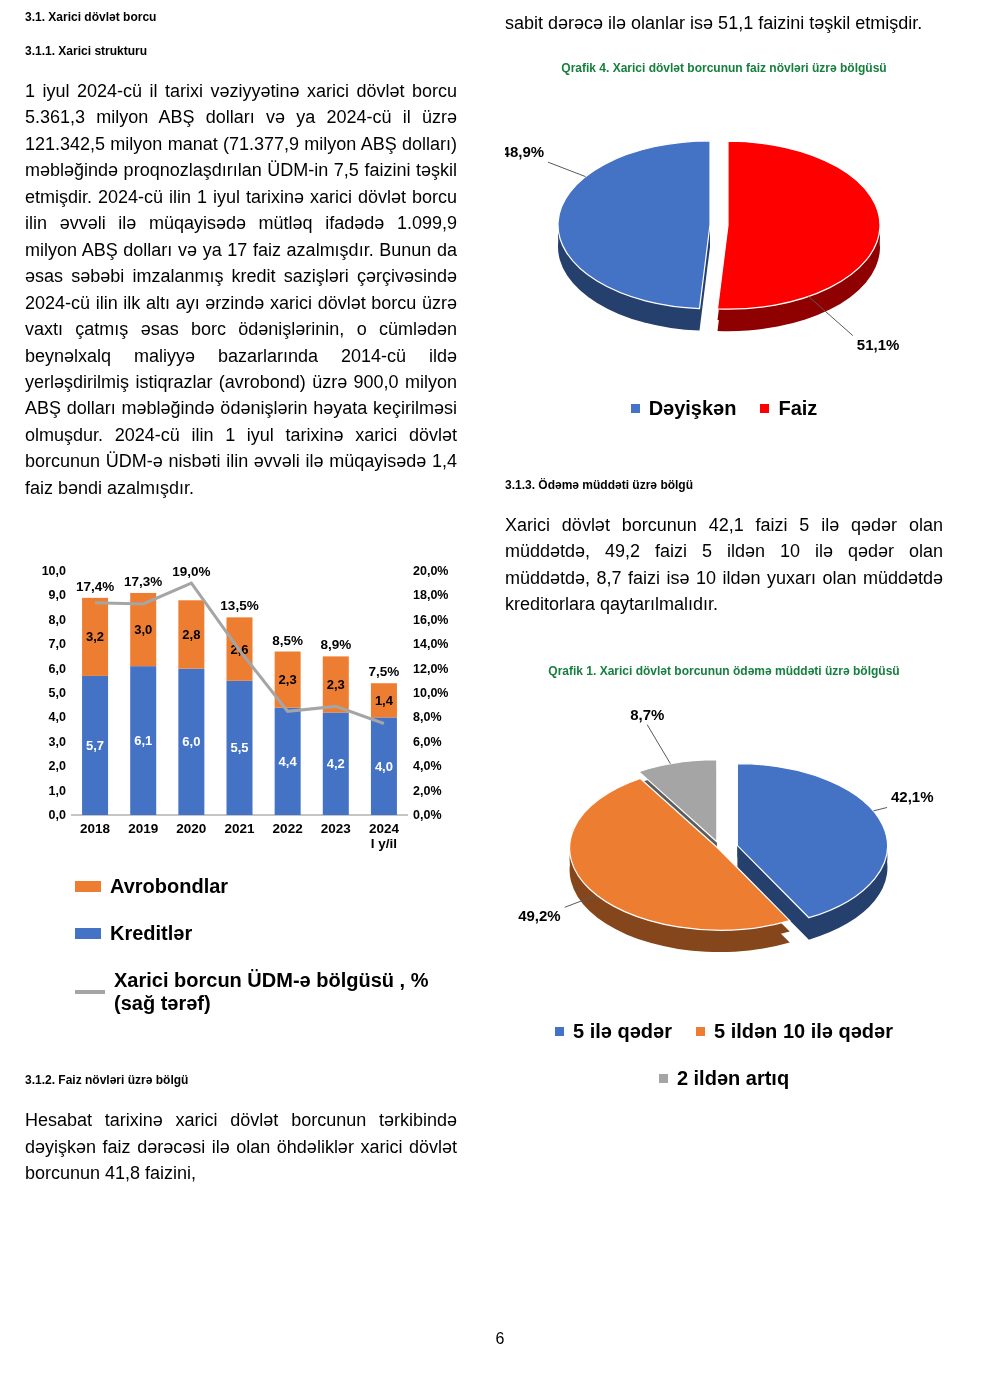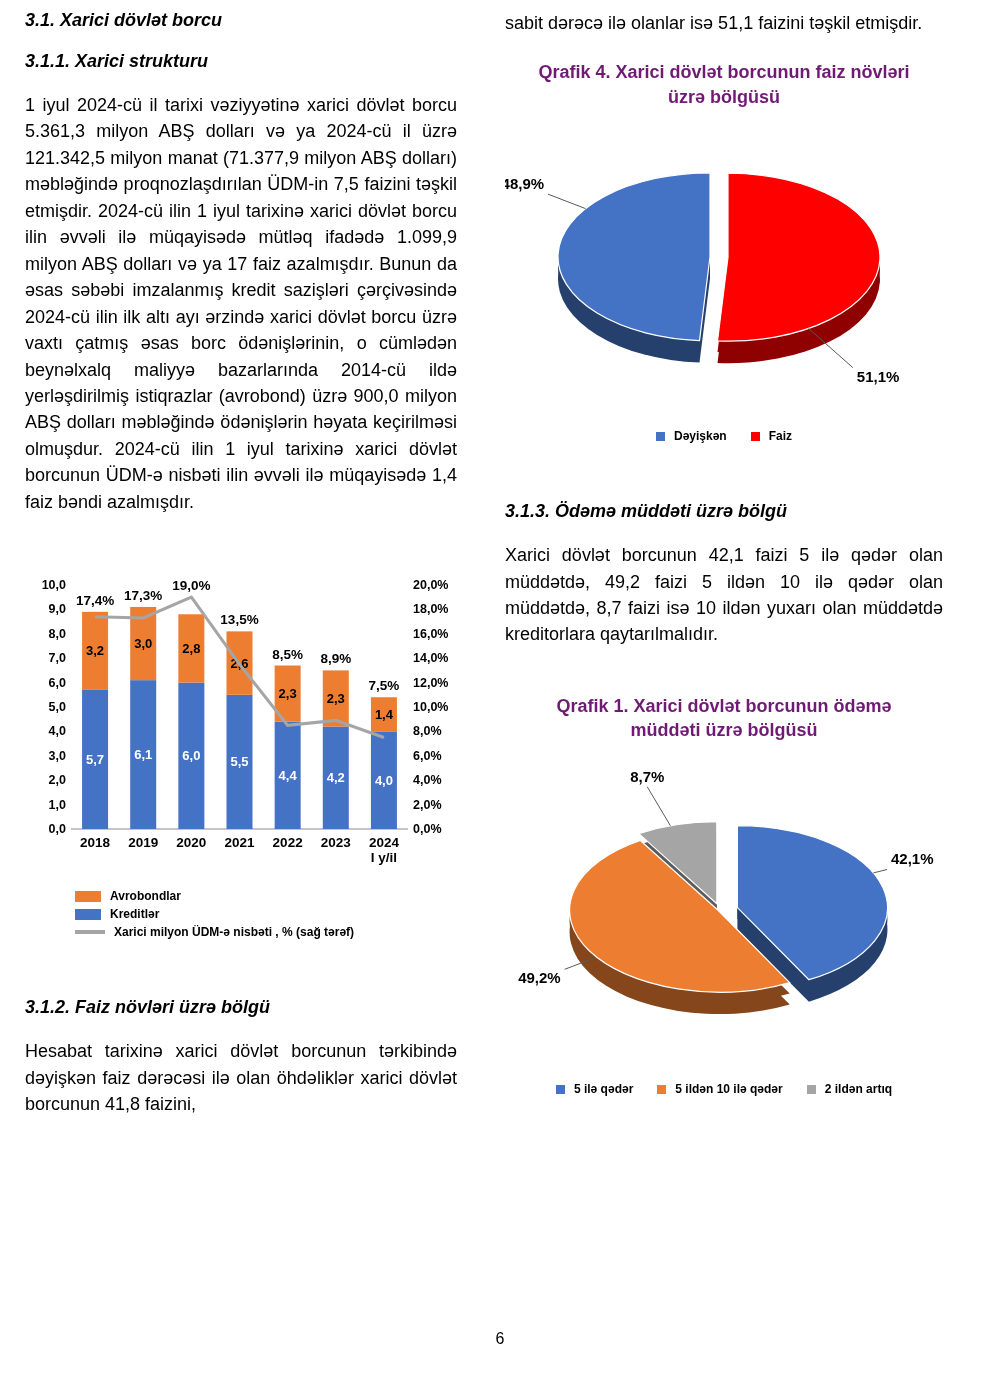--- a/index.html
+++ b/index.html
@@ -1,32 +1,32 @@
 <!DOCTYPE html>
 <html><head>
 <meta charset="utf-8">
 <style>
   html,body{margin:0;padding:0;background:#ffffff;}
   .page{position:relative;width:1000px;height:1374px;background:#fff;
         font-family:"Liberation Sans",sans-serif;color:#000;overflow:hidden;}
   .col{position:absolute;top:0;}
   .col-left{left:25px;width:432px;}
   .col-right{left:505px;width:438px;}
-  .heading{font-size:18px;font-weight:700;margin:4px 0 20px;font-style:italic;}
+  .heading{font-size:12px;font-weight:700;margin:4px 0 20px;}
   .h-top{margin-top:10px;}
   .body-text{font-size:18px;line-height:1.47;text-align:justify;margin:0 0 14px;}
   .chart-block{margin-top:54px;}
   .chart-block.tight{margin-top:24px;}
   .chart-block.mid{margin-top:46px;}
-  .chart-title{font-size:18px;font-weight:700;color:#701a75;text-align:center;
+  .chart-title{font-size:12px;font-weight:700;color:#15803d;text-align:center;
                line-height:1.35;padding:0 26px;margin:0 0 8px;}
   svg{display:block;margin:0 auto;}
   svg text{font-family:"Liberation Sans",sans-serif;}
-  .bar-legend{margin:8px 0 0 50px;display:flex;flex-direction:column;gap:4px;}
-  .plg-item{display:flex;align-items:center;gap:9px;font-size:12px;font-weight:700;}
+  .bar-legend{margin:8px 0 0 50px;display:flex;flex-direction:column;gap:24px;}
+  .plg-item{display:flex;align-items:center;gap:9px;font-size:20px;font-weight:700;}
   .swatch{width:26px;height:11px;display:inline-block;flex:0 0 auto;}
   .swatch.line{width:30px;height:4px;}
   .pie-legend{display:flex;justify-content:center;align-items:center;gap:24px;
               margin-top:12px;font-size:13.5px;font-weight:700;flex-wrap:wrap;}
   .pie-legend .swatch{width:9px;height:9px;}
   .sec-heading{margin-top:58px;}
   .page-number{position:absolute;left:0;right:0;bottom:26px;text-align:center;font-size:16px;}
 </style>
 </head>
 <body>
@@ -124,21 +124,21 @@
           <span class="plg-item">
             <span class="swatch" style="background: rgb(237, 125, 49);"></span>
             <span>Avrobondlar</span>
           </span>
           <span class="plg-item">
             <span class="swatch" style="background: rgb(68, 114, 196);"></span>
             <span>Kreditlər</span>
           </span>
           <span class="plg-item">
             <span class="swatch line" style="background: rgb(165, 165, 165);"></span>
-            <span>Xarici milyon ÜDM-ə nisbəti , % (sağ tərəf)</span>
+            <span>Xarici borcun ÜDM-ə bölgüsü , % (sağ tərəf)</span>
           </span>
         </div>
     </div>
 
     <div class="heading sec-heading">3.1.2. Faiz növləri üzrə bölgü</div>
     <p class="body-text">Hesabat tarixinə xarici dövlət borcunun tərkibində dəyişkən faiz dərəcəsi ilə olan öhdəliklər xarici dövlət borcunun 41,8 faizini,</p>
   </div>
 
   <div class="col col-right">
     <p class="body-text" style="margin-top:10px;">sabit dərəcə ilə olanlar isə 51,1 faizini təşkil etmişdir.</p>

